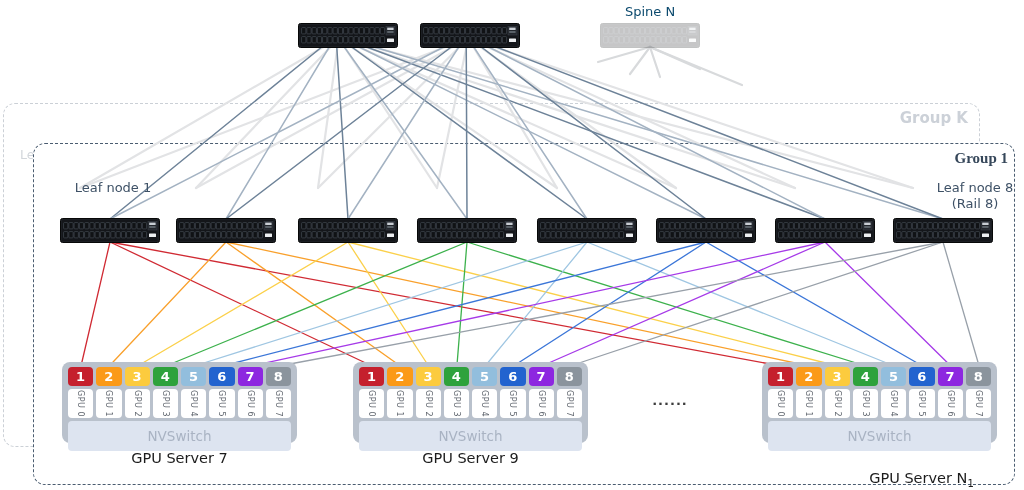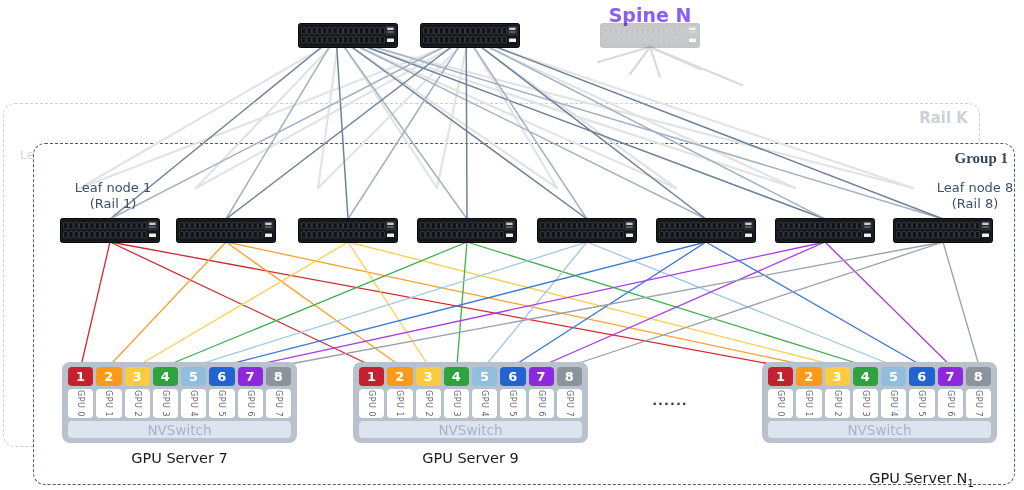--- a/index.html
+++ b/index.html
@@ -9,43 +9,43 @@
   #groupk-box{left:3px;top:103px;width:975px;height:342px;border:1.6px dashed #cbd0d6;z-index:1;}
   #group1-box{left:33px;top:143px;width:980px;height:340px;border:1.6px dashed #4a5c70;z-index:3;}
   #groupk-label{position:absolute;top:109px;right:56px;font-size:15px;font-weight:bold;color:#ccd1d8;z-index:3;}
   #group1-label{position:absolute;top:150px;right:16px;font-size:15px;font-weight:bold;color:#36475a;z-index:4;font-family:Liberation Serif, serif;}
   #ghost-leaf-label{position:absolute;left:20px;top:147px;font-size:12.5px;color:#d2d6db;white-space:nowrap;z-index:2;}
   #wires{position:absolute;left:0;top:0;z-index:4;pointer-events:none;}
   .switch{position:absolute;width:100px;height:25px;z-index:5;}
   .ghost svg{opacity:.24;}
   .leaf-label{position:absolute;width:130px;text-align:center;font-size:13px;line-height:16px;color:#3e5166;z-index:5;}
   #spine-n-label{position:absolute;left:600px;top:4px;width:100px;text-align:center;
-    font-size:19px;font-weight:bold;color:#8b5cf6;z-index:5;}
+    font-size:13px;font-weight:normal;color:#0c4a6e;z-index:5;}
   .gpu-server{position:absolute;top:362px;width:235px;height:81px;background:#b9c1cc;border-radius:8px;z-index:5;}
   .badges{display:flex;gap:3px;padding:5px 6px 0 6px;}
   .badge{flex:1;height:19px;border-radius:4px;color:#fff;font-weight:bold;font-size:13px;
     display:flex;align-items:center;justify-content:center;}
   .cards{display:flex;gap:3px;padding:3px 6px 0 6px;}
   .gpu-card{flex:1;height:29px;background:#fff;border-radius:4px;display:flex;align-items:center;justify-content:center;}
   .vtext{writing-mode:vertical-rl;font-size:8px;color:#61676f;letter-spacing:.5px;}
-  .nvswitch{margin:3px 6px 0 6px;height:17px;background:#dde4f0;border-radius:4px;
+  .nvswitch{margin:3px 6px 0 6px;height:30px;background:#dde4f0;border-radius:4px;
     display:flex;align-items:center;justify-content:center;font-size:13.5px;color:#a9b3c3;}
   .server-label{position:absolute;top:450px;width:235px;text-align:center;font-size:14.5px;color:#1c1c1c;z-index:5;}
   .server-label sub{font-size:10px;}
   #ellipsis{position:absolute;left:645px;top:393px;width:50px;text-align:center;
     font-size:13px;font-weight:600;letter-spacing:1px;color:#3c3c3c;z-index:5;}
 </style>
 </head>
 <body>
 
 <div id="canvas">
   <div id="groupk-box" class="box"></div>
   <span id="ghost-leaf-label">Leaf node 1</span>
   <div id="group1-box" class="box"></div>
-  <span id="groupk-label">Rail K</span>
+  <span id="groupk-label">Group K</span>
   <span id="group1-label">Group 1</span>
 
   <svg id="wires" width="1024" height="490">
       <line x1="323.5" y1="47" x2="80" y2="188" stroke="#e2e3e5" stroke-width="2.2" stroke-linecap="round"></line>
       <line x1="330.5" y1="47" x2="196" y2="188" stroke="#e2e3e5" stroke-width="2.2" stroke-linecap="round"></line>
       <line x1="337.5" y1="47" x2="318" y2="188" stroke="#e2e3e5" stroke-width="2.2" stroke-linecap="round"></line>
       <line x1="344.5" y1="47" x2="437" y2="188" stroke="#e2e3e5" stroke-width="2.2" stroke-linecap="round"></line>
       <line x1="351.5" y1="47" x2="557" y2="188" stroke="#e2e3e5" stroke-width="2.2" stroke-linecap="round"></line>
       <line x1="358.5" y1="47" x2="676" y2="188" stroke="#e2e3e5" stroke-width="2.2" stroke-linecap="round"></line>
       <line x1="365.5" y1="47" x2="795" y2="188" stroke="#e2e3e5" stroke-width="2.2" stroke-linecap="round"></line>
@@ -222,21 +222,20 @@
         <rect x="77.10" y="13.6" width="4.25" height="6.3" rx="0.8" fill="#101215" stroke="#454c55" stroke-width="0.7"></rect>
         <rect x="82.35" y="13.6" width="4.25" height="6.3" rx="0.8" fill="#101215" stroke="#454c55" stroke-width="0.7"></rect>
     <rect x="88" y="3.5" width="9" height="8.5" fill="#23272d" stroke="#3a3f46" stroke-width="0.6"></rect>
     <rect x="89.2" y="4.6" width="6.4" height="2.4" fill="#c9ced4"></rect>
     <rect x="89.2" y="8" width="6.4" height="2" fill="#5a6168"></rect>
     <rect x="89" y="15.5" width="7" height="3.6" rx="0.6" fill="#edeff1"></rect>
   </svg></div>
 
   <div class="leaf-label" style="left:48px;top:180px">
     <div>Leaf node 1</div>
-    <div>(Rail 1)</div>
   </div>
   <div class="leaf-label" style="left:910px;top:180px">
     <div>Leaf node 8</div>
     <div>(Rail 8)</div>
   </div>
 
   <div id="leaves">
       <div class="switch" style="left: 60px; top: 218px;"><svg viewBox="0 0 100 25" width="100" height="25">
     <rect x="0.5" y="0.5" width="99" height="24" rx="2" fill="#1b1e23" stroke="#070808"></rect>
     <rect x="2" y="2" width="95.5" height="21" rx="1" fill="#14161a"></rect>

